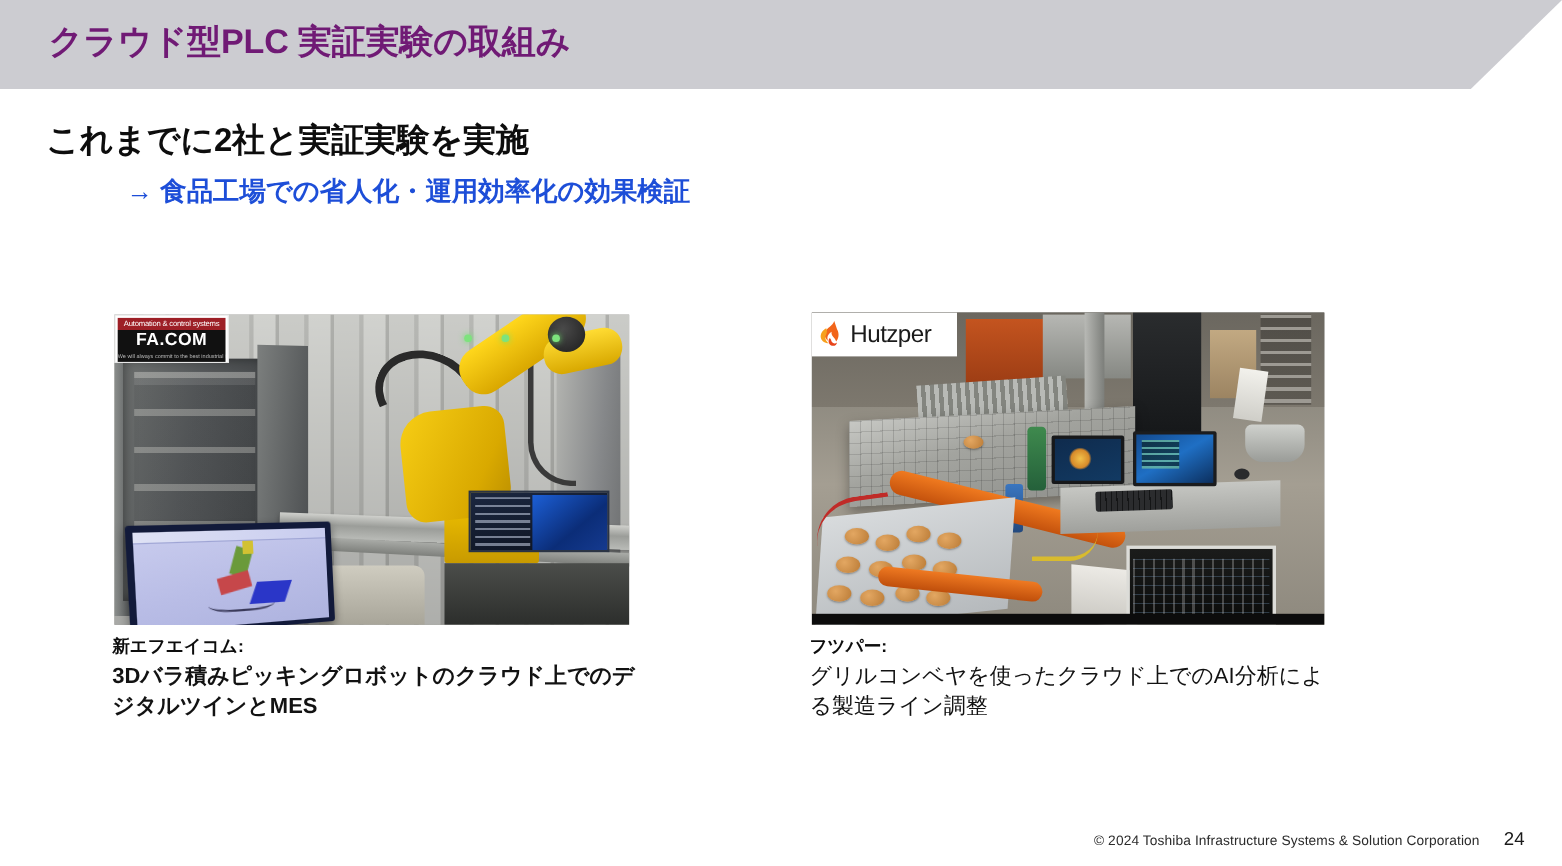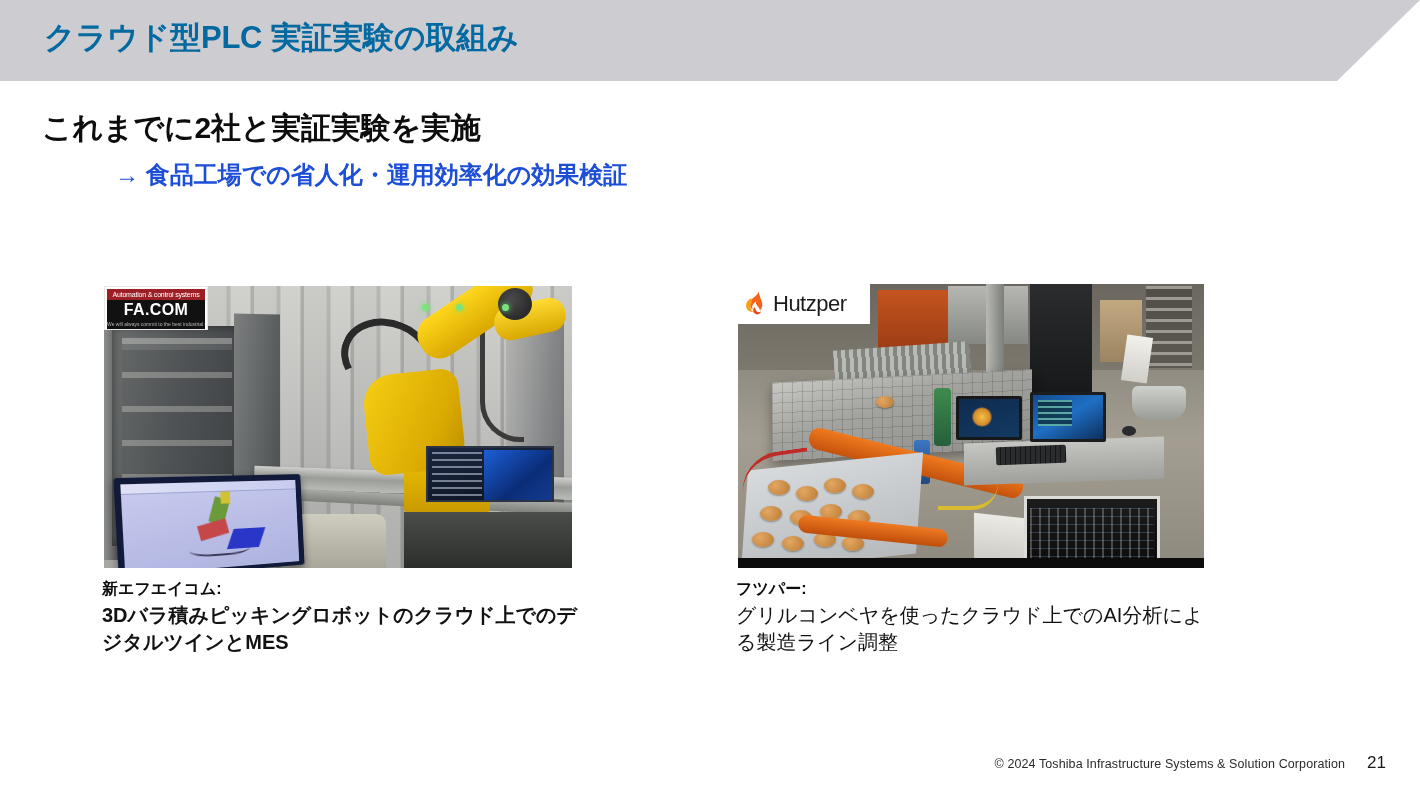--- a/index.html
+++ b/index.html
@@ -12,21 +12,21 @@
   #slide { position: relative; width: 1420px; height: 787px; background: #fff; }
 
   
   #header-bar {
     position: absolute; left: 0; top: 0; width: 1420px; height: 81px;
     background: #ccccd1;
     clip-path: polygon(0 0, 1420px 0, 1337px 81px, 0 81px);
   }
   #slide-title {
     position: absolute; left: 44px; top: 17px;
-    font-size: 31px; font-weight: bold; color: #0369a1;
+    font-size: 31px; font-weight: bold; color: #701a75;
     letter-spacing: -0.2px; white-space: nowrap;
   }
 
   
   #subtitle-block { position: absolute; left: 42px; top: 108px; width: 1000px; }
   #subtitle-line-1 {
     font-size: 30px; font-weight: bold; color: #0d0d0d;
     line-height: 40px; letter-spacing: -0.2px; white-space: nowrap;
   }
   #subtitle-line-2 {
@@ -568,16 +568,16 @@
     </div>
 
     <div class="caption">
       <div class="caption-title">フツパー:</div>
       <div class="caption-body" id="caption-right-body">グリルコンベヤを使ったクラウド上でのAI分析による製造ライン調整</div>
     </div>
   </div>
 
   <div id="footer">
     <span id="copyright">© 2024 Toshiba Infrastructure Systems &amp; Solution Corporation</span>
-    <span id="page-number">21</span>
+    <span id="page-number">24</span>
   </div>
 
 </div>
 
 </body></html>

